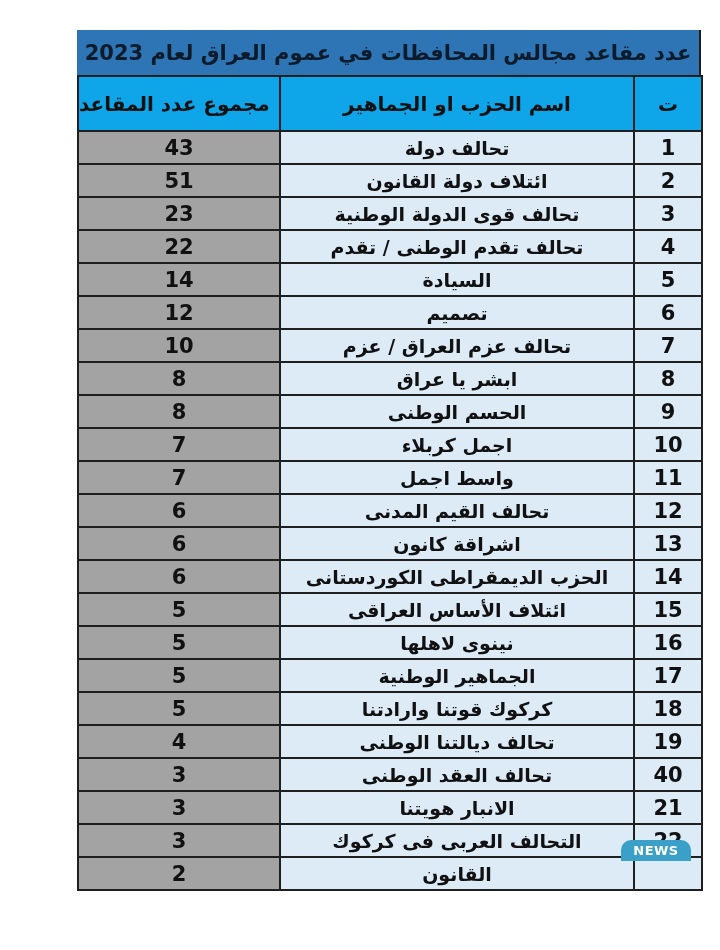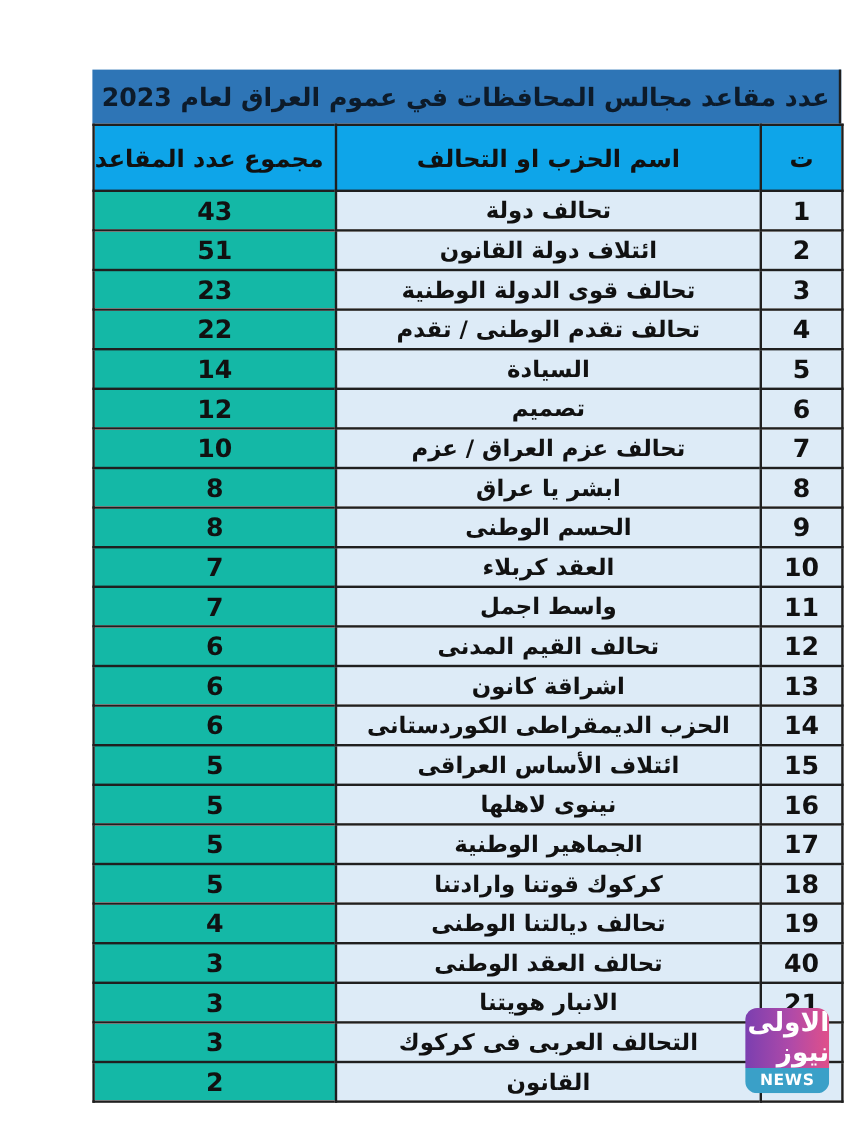--- a/index.html
+++ b/index.html
@@ -1,21 +1,21 @@
 <!DOCTYPE html>
 <html><head>
 <meta charset="utf-8">
 <style>
   html, body { margin: 0; padding: 0; }
   body {
     width: 720px; height: 950px; background: #ffffff; position: relative;
     font-family: "DejaVu Sans", sans-serif; overflow: hidden;
   }
   .table-wrap {
-    position: absolute; left: 77px; top: 30px; width: 624px; margin-top: 28px;
+    position: absolute; left: 77px; top: 30px; width: 624px;
   }
   .title-band {
     height: 45px; background: #2e75b6; color: #0d1b2a;
     display: flex; align-items: center; justify-content: center;
     font-weight: bold; font-size: 21px; direction: rtl;
     border-right: 2px solid #1f1f1f;
     white-space: nowrap; overflow: hidden;
   }
   table {
     border-collapse: collapse; width: 624px; table-layout: fixed;
@@ -25,21 +25,21 @@
     border: 2px solid #1f1f1f; padding: 0; text-align: center;
     font-weight: bold; color: #111;
     white-space: nowrap; overflow: hidden;
   }
   th {
     height: 53px; background: #0ea5e9; font-size: 20px;
   }
   td { height: 31px; font-size: 19px; }
   td.num { background: #ddebf7; font-size: 21px; }
   td.name { background: #ddebf7; }
-  td.seats { background: #14b8a6; font-size: 21px; text-align: center; }
+  td.seats { background: #a3a3a3; font-size: 21px; text-align: center; }
   th.seats-h { text-align: left; padding-left: 0; }
   .col-num { width: 68px; }
   .col-name { width: 354px; }
   .col-seats { width: 202px; }
   .logo {
     position: absolute; left: 621px; top: 840px; width: 70px; height: 71px;
     border-radius: 10px; overflow: hidden;
   }
   .logo-top {
     height: 50px;
@@ -60,21 +60,21 @@
   <div class="title-band">عدد مقاعد مجالس المحافظات في عموم العراق لعام 2023</div>
   <table>
     <colgroup>
       <col class="col-num">
       <col class="col-name">
       <col class="col-seats">
     </colgroup>
     <thead>
       <tr>
         <th>ت</th>
-        <th>اسم الحزب او التحالف</th>
+        <th>اسم الحزب او الجماهير</th>
         <th class="seats-h">مجموع عدد المقاعد</th>
       </tr>
     </thead>
     <tbody id="tbody">
         <tr>
           <td class="num">1</td>
           <td class="name">تحالف دولة</td>
           <td class="seats">43</td>
         </tr>
         <tr>
@@ -112,21 +112,21 @@
           <td class="name">ابشر يا عراق</td>
           <td class="seats">8</td>
         </tr>
         <tr>
           <td class="num">9</td>
           <td class="name">الحسم الوطنى</td>
           <td class="seats">8</td>
         </tr>
         <tr>
           <td class="num">10</td>
-          <td class="name">العقد كربلاء</td>
+          <td class="name">اجمل كربلاء</td>
           <td class="seats">7</td>
         </tr>
         <tr>
           <td class="num">11</td>
           <td class="name">واسط اجمل</td>
           <td class="seats">7</td>
         </tr>
         <tr>
           <td class="num">12</td>
           <td class="name">تحالف القيم المدنى</td>
@@ -185,15 +185,14 @@
         <tr>
           <td class="num"></td>
           <td class="name">القانون</td>
           <td class="seats">2</td>
         </tr>
       </tbody>
   </table>
 </div>
 
 <div class="logo">
-  <div class="logo-top">الاولى نيوز</div>
   <div class="logo-bottom">NEWS</div>
 </div>
 
 </body></html>

